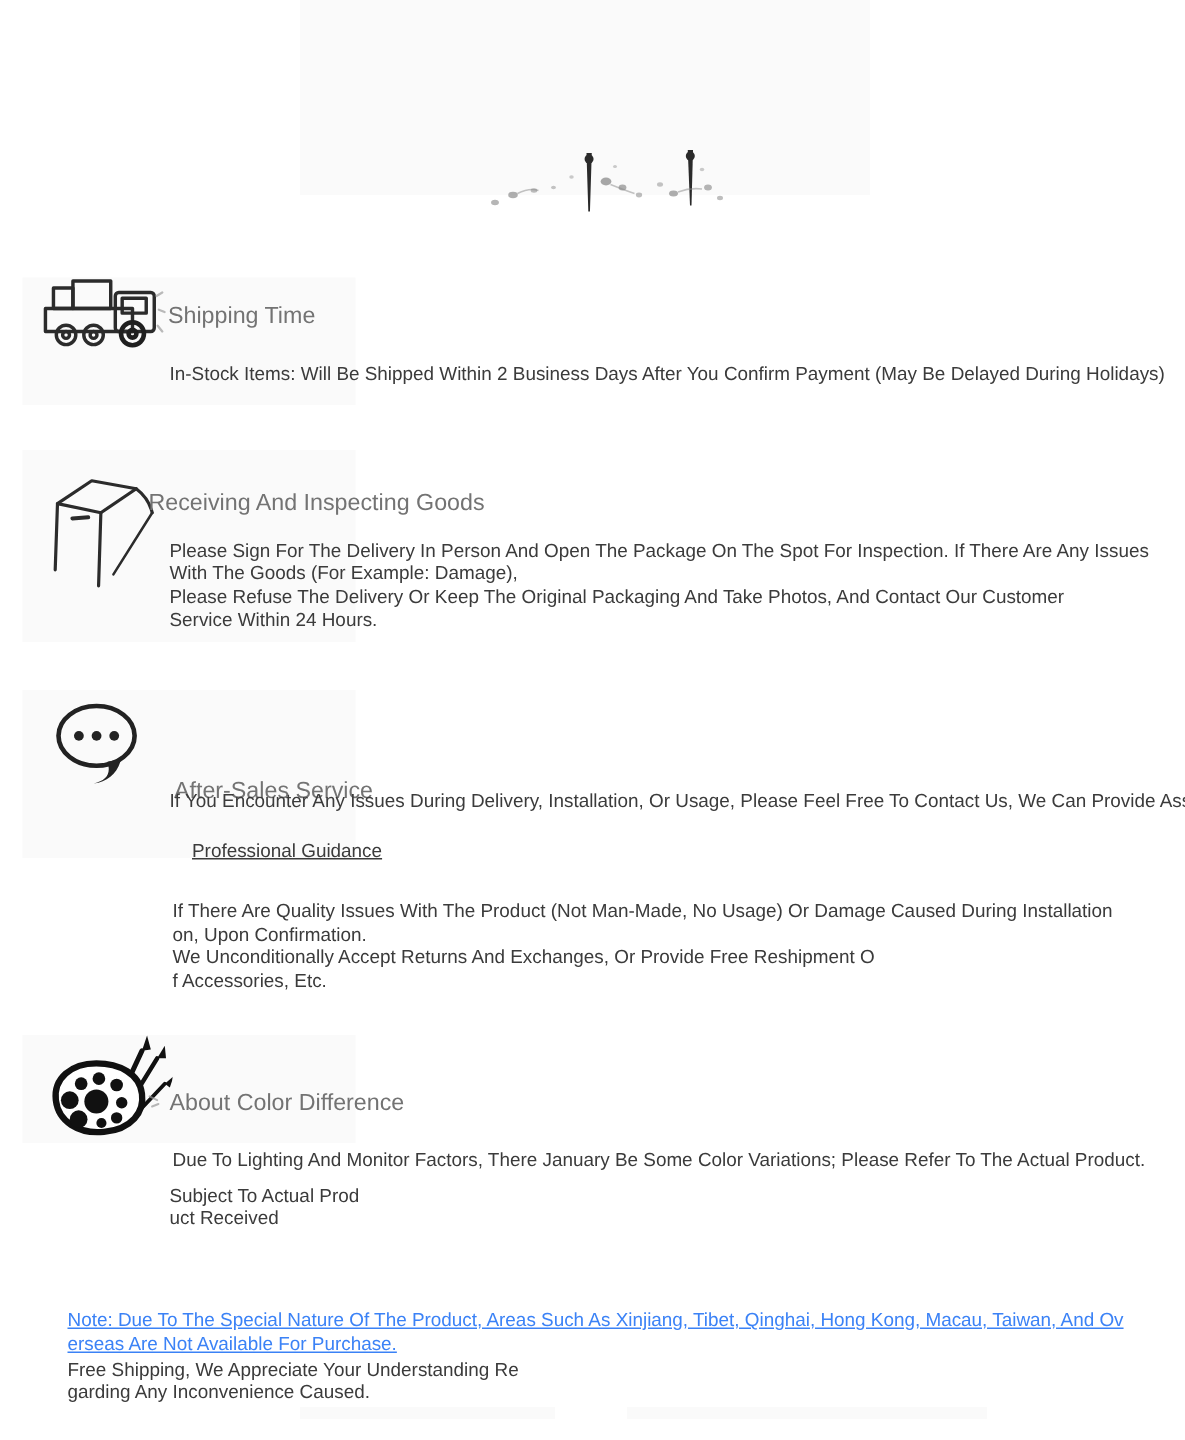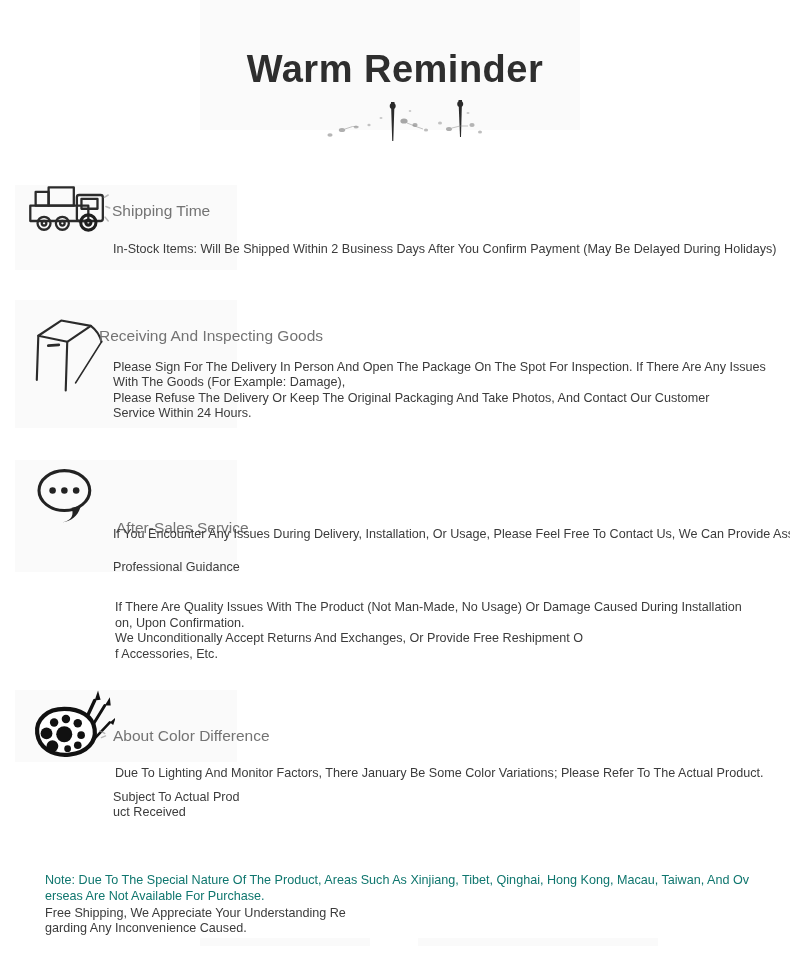--- a/index.html
+++ b/index.html
@@ -13,37 +13,36 @@
     font-size:38px;font-weight:700;color:#2e2e2e;letter-spacing:.5px;
   }
   .splash{position:absolute;left:322px;top:97px;}
   .icon{position:absolute;}
   .heading{position:absolute;font-size:15.5px;color:#737373;}
   .body-text{
     position:absolute;font-size:12.6px;line-height:15.4px;color:#3b3b3b;
     white-space:pre-line;
   }
   .nowrap{white-space:nowrap;}
-  .note{color:#0f766e;}
+  .note{color:#3b82f6;text-decoration:underline;}
   svg{display:block;}
 </style>
 </head>
 <body>
 
 <div class="page">
 
   <div class="ghost-panel" style="left:200px;top:0;width:380px;height:130px;"></div>
   <div class="ghost-panel" style="left:15px;top:185px;width:222px;height:85px;"></div>
   <div class="ghost-panel" style="left:15px;top:300px;width:222px;height:128px;"></div>
   <div class="ghost-panel" style="left:15px;top:460px;width:222px;height:112px;"></div>
   <div class="ghost-panel" style="left:15px;top:690px;width:222px;height:72px;"></div>
   <div class="ghost-panel" style="left:200px;top:938px;width:170px;height:8px;"></div>
   <div class="ghost-panel" style="left:418px;top:938px;width:240px;height:8px;"></div>
 
-  <div class="title">Warm Reminder</div>
 
   <div class="splash">
     <svg width="165" height="48" viewBox="0 0 165 48">
       <polygon points="69,5 72.5,5 71.3,44 70.2,44" fill="#2a2a2a"></polygon>
       <circle cx="70.7" cy="9" r="3" fill="#2a2a2a"></circle>
       <polygon points="136.5,3 140,3 139,40 138,40" fill="#2a2a2a"></polygon>
       <circle cx="138.2" cy="7" r="3" fill="#2a2a2a"></circle>
       <g fill="#6e6e6e">
         <ellipse cx="8" cy="38" rx="2.6" ry="1.8" opacity=".5"></ellipse>
         <ellipse cx="20" cy="33" rx="3.2" ry="2.1" opacity=".55"></ellipse>
@@ -117,21 +116,21 @@
     <svg width="68" height="58" viewBox="0 0 74 64">
       <ellipse cx="33" cy="26" rx="28" ry="22" stroke="#222" stroke-width="3.4" fill="none"></ellipse>
       <circle cx="20" cy="26" r="3.6" fill="#222"></circle>
       <circle cx="33" cy="26" r="3.6" fill="#222"></circle>
       <circle cx="46" cy="26" r="3.6" fill="#222"></circle>
       <path d="M41,45 C44,54 40,59 31,61 C41,60 49,53 51,43 Z" fill="#222"></path>
     </svg>
   </div>
   <div class="heading" style="left:116px;top:488px;margin-top:31px;">After-Sales Service</div>
   <div class="body-text nowrap" style="left:113px;top:527px;">If You Encounter Any Issues During Delivery, Installation, Or Usage, Please Feel Free To Contact Us, We Can Provide Assis</div>
-  <div class="body-text" style="left:113px;top:560px;">Professional Guidance</div>
+  <div class="body-text" style="left:128px;top:560px;text-decoration:underline;">Professional Guidance</div>
   <div class="body-text" style="left:115px;top:600px;width:660px;line-height:15.5px;">If There Are Quality Issues With The Product (Not Man-Made, No Usage) Or Damage Caused During Installation
 on, Upon Confirmation.
 We Unconditionally Accept Returns And Exchanges, Or Provide Free Reshipment O
 f Accessories, Etc.</div>
 
   <div class="icon" style="left:27px;top:687px;">
     <svg width="88" height="76" viewBox="0 0 100 90">
       <g stroke="#111" stroke-linecap="round">
         <path d="M52,72 L78,16" stroke-width="4" fill="none"></path>
         <path d="M58,74 L90,22" stroke-width="3.5" fill="none"></path>

